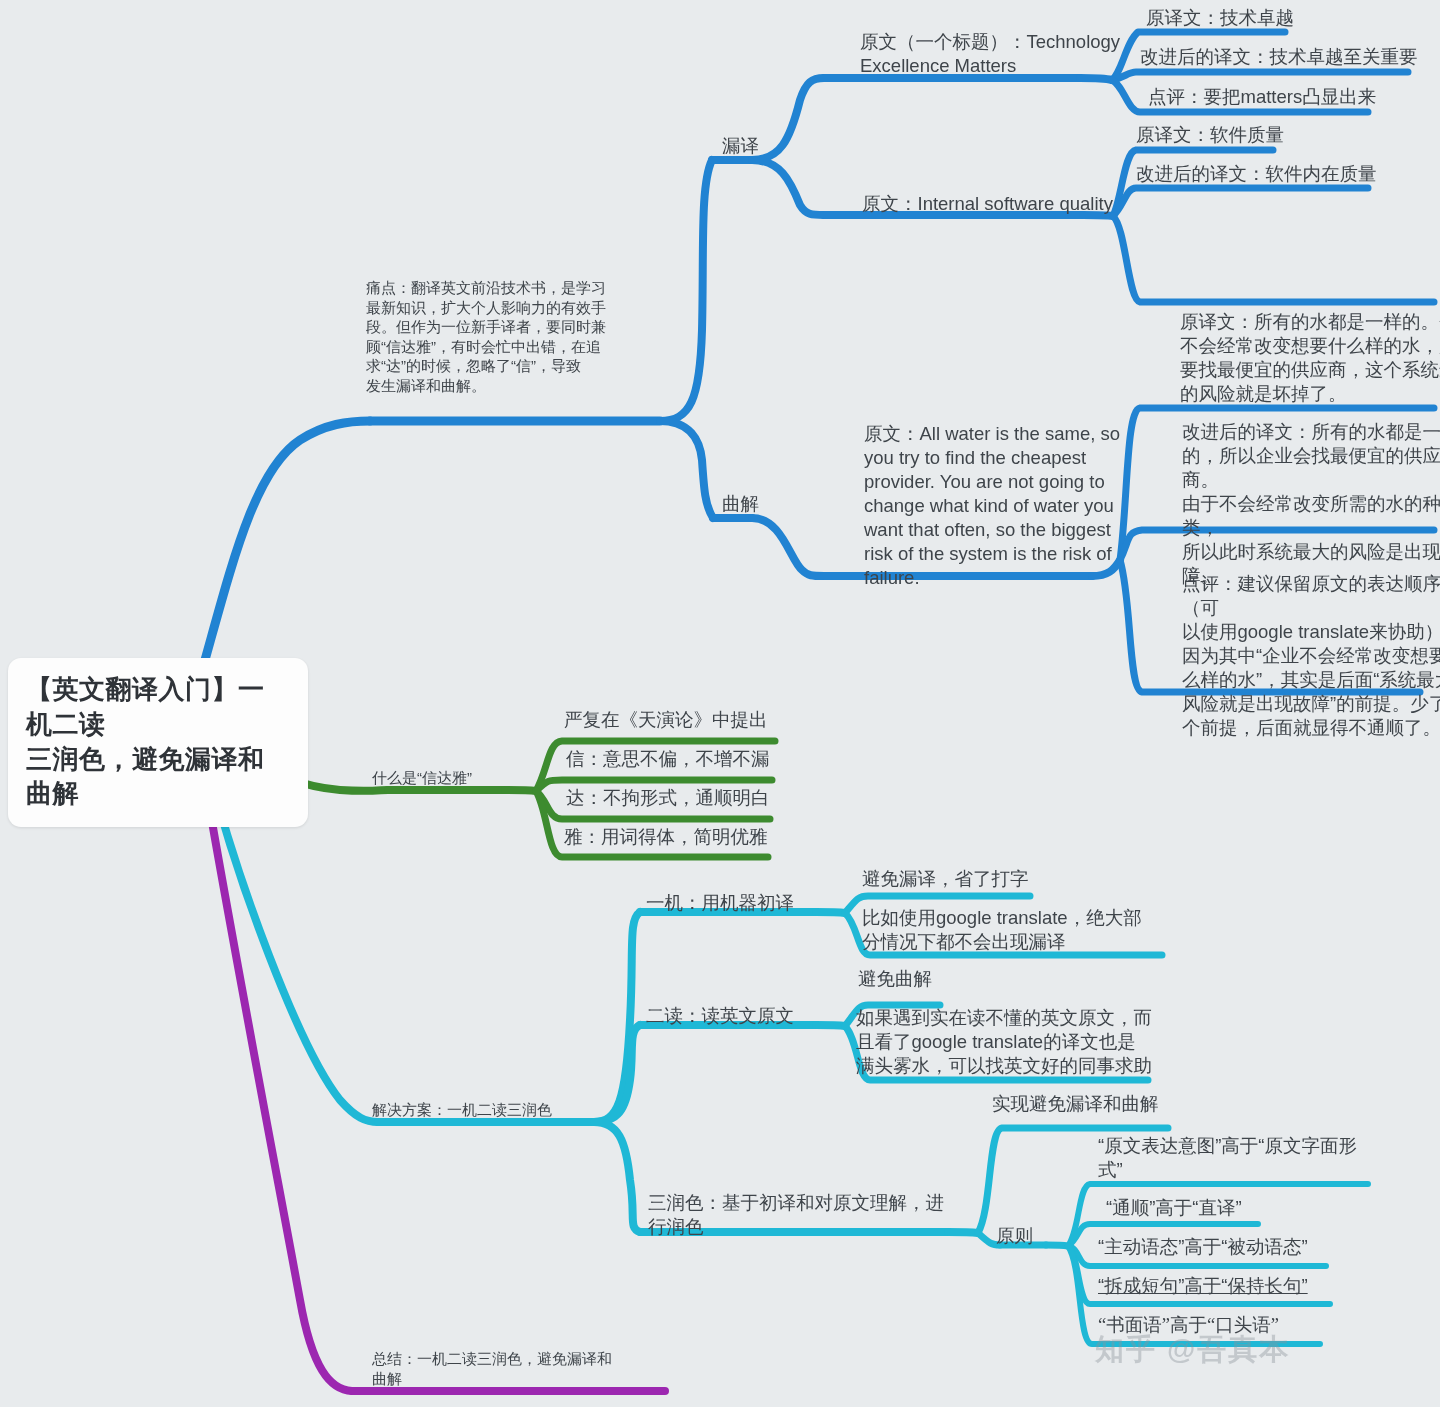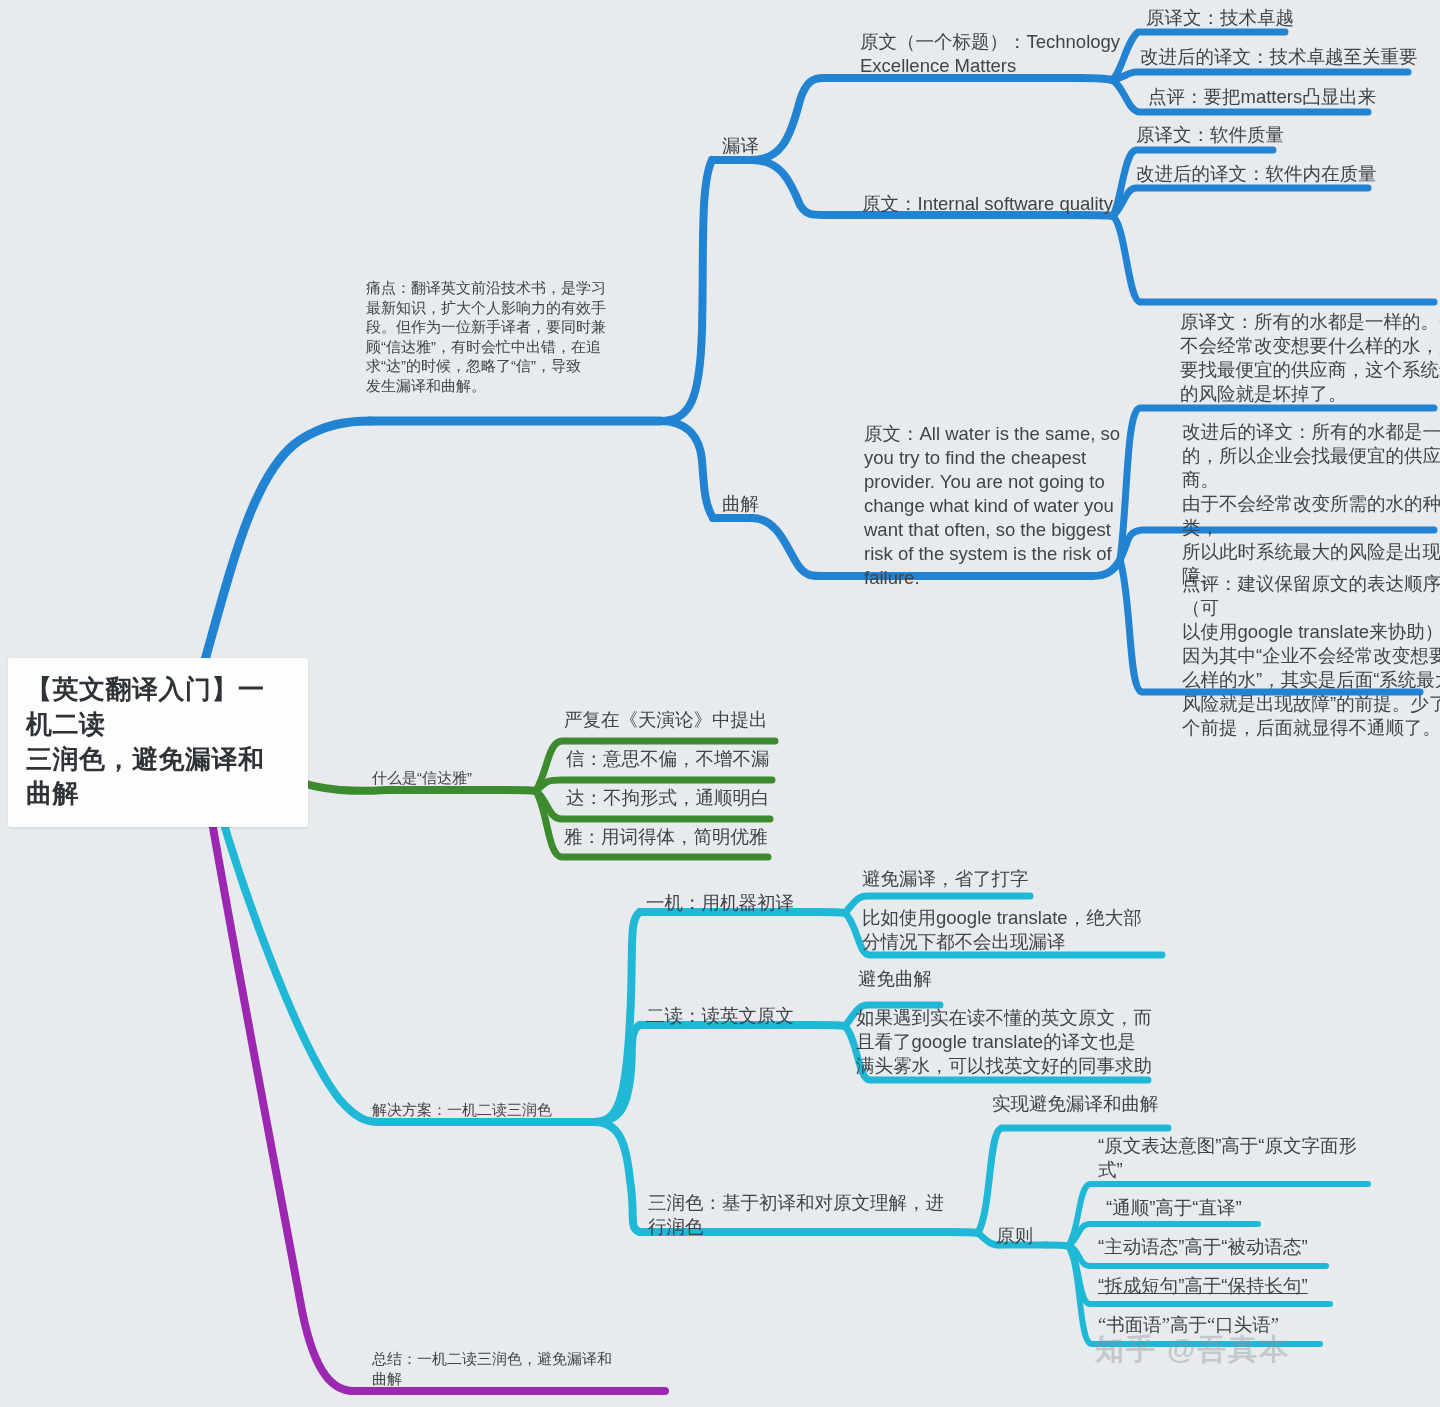--- a/index.html
+++ b/index.html
@@ -26,21 +26,21 @@
   }
   .node {
     position: absolute;
     box-sizing: border-box;
     line-height: 1.30;
     white-space: pre-wrap;
     color: #3e444a;
   }
   .root {
     background: #fdfdfd;
-    border-radius: 3px;
+    border-radius: 13px;
     box-shadow: 0 1px 3px rgba(0,0,0,0.10);
     font-size: 26px;
     font-weight: 600;
     letter-spacing: 0.5px;
     padding: 14px 34px 16px 18px;
     line-height: 1.34;
     color: #2f3338;
   }
   .lvl1 { font-size: 15px; }
   .lvl2 { font-size: 18.5px; }

